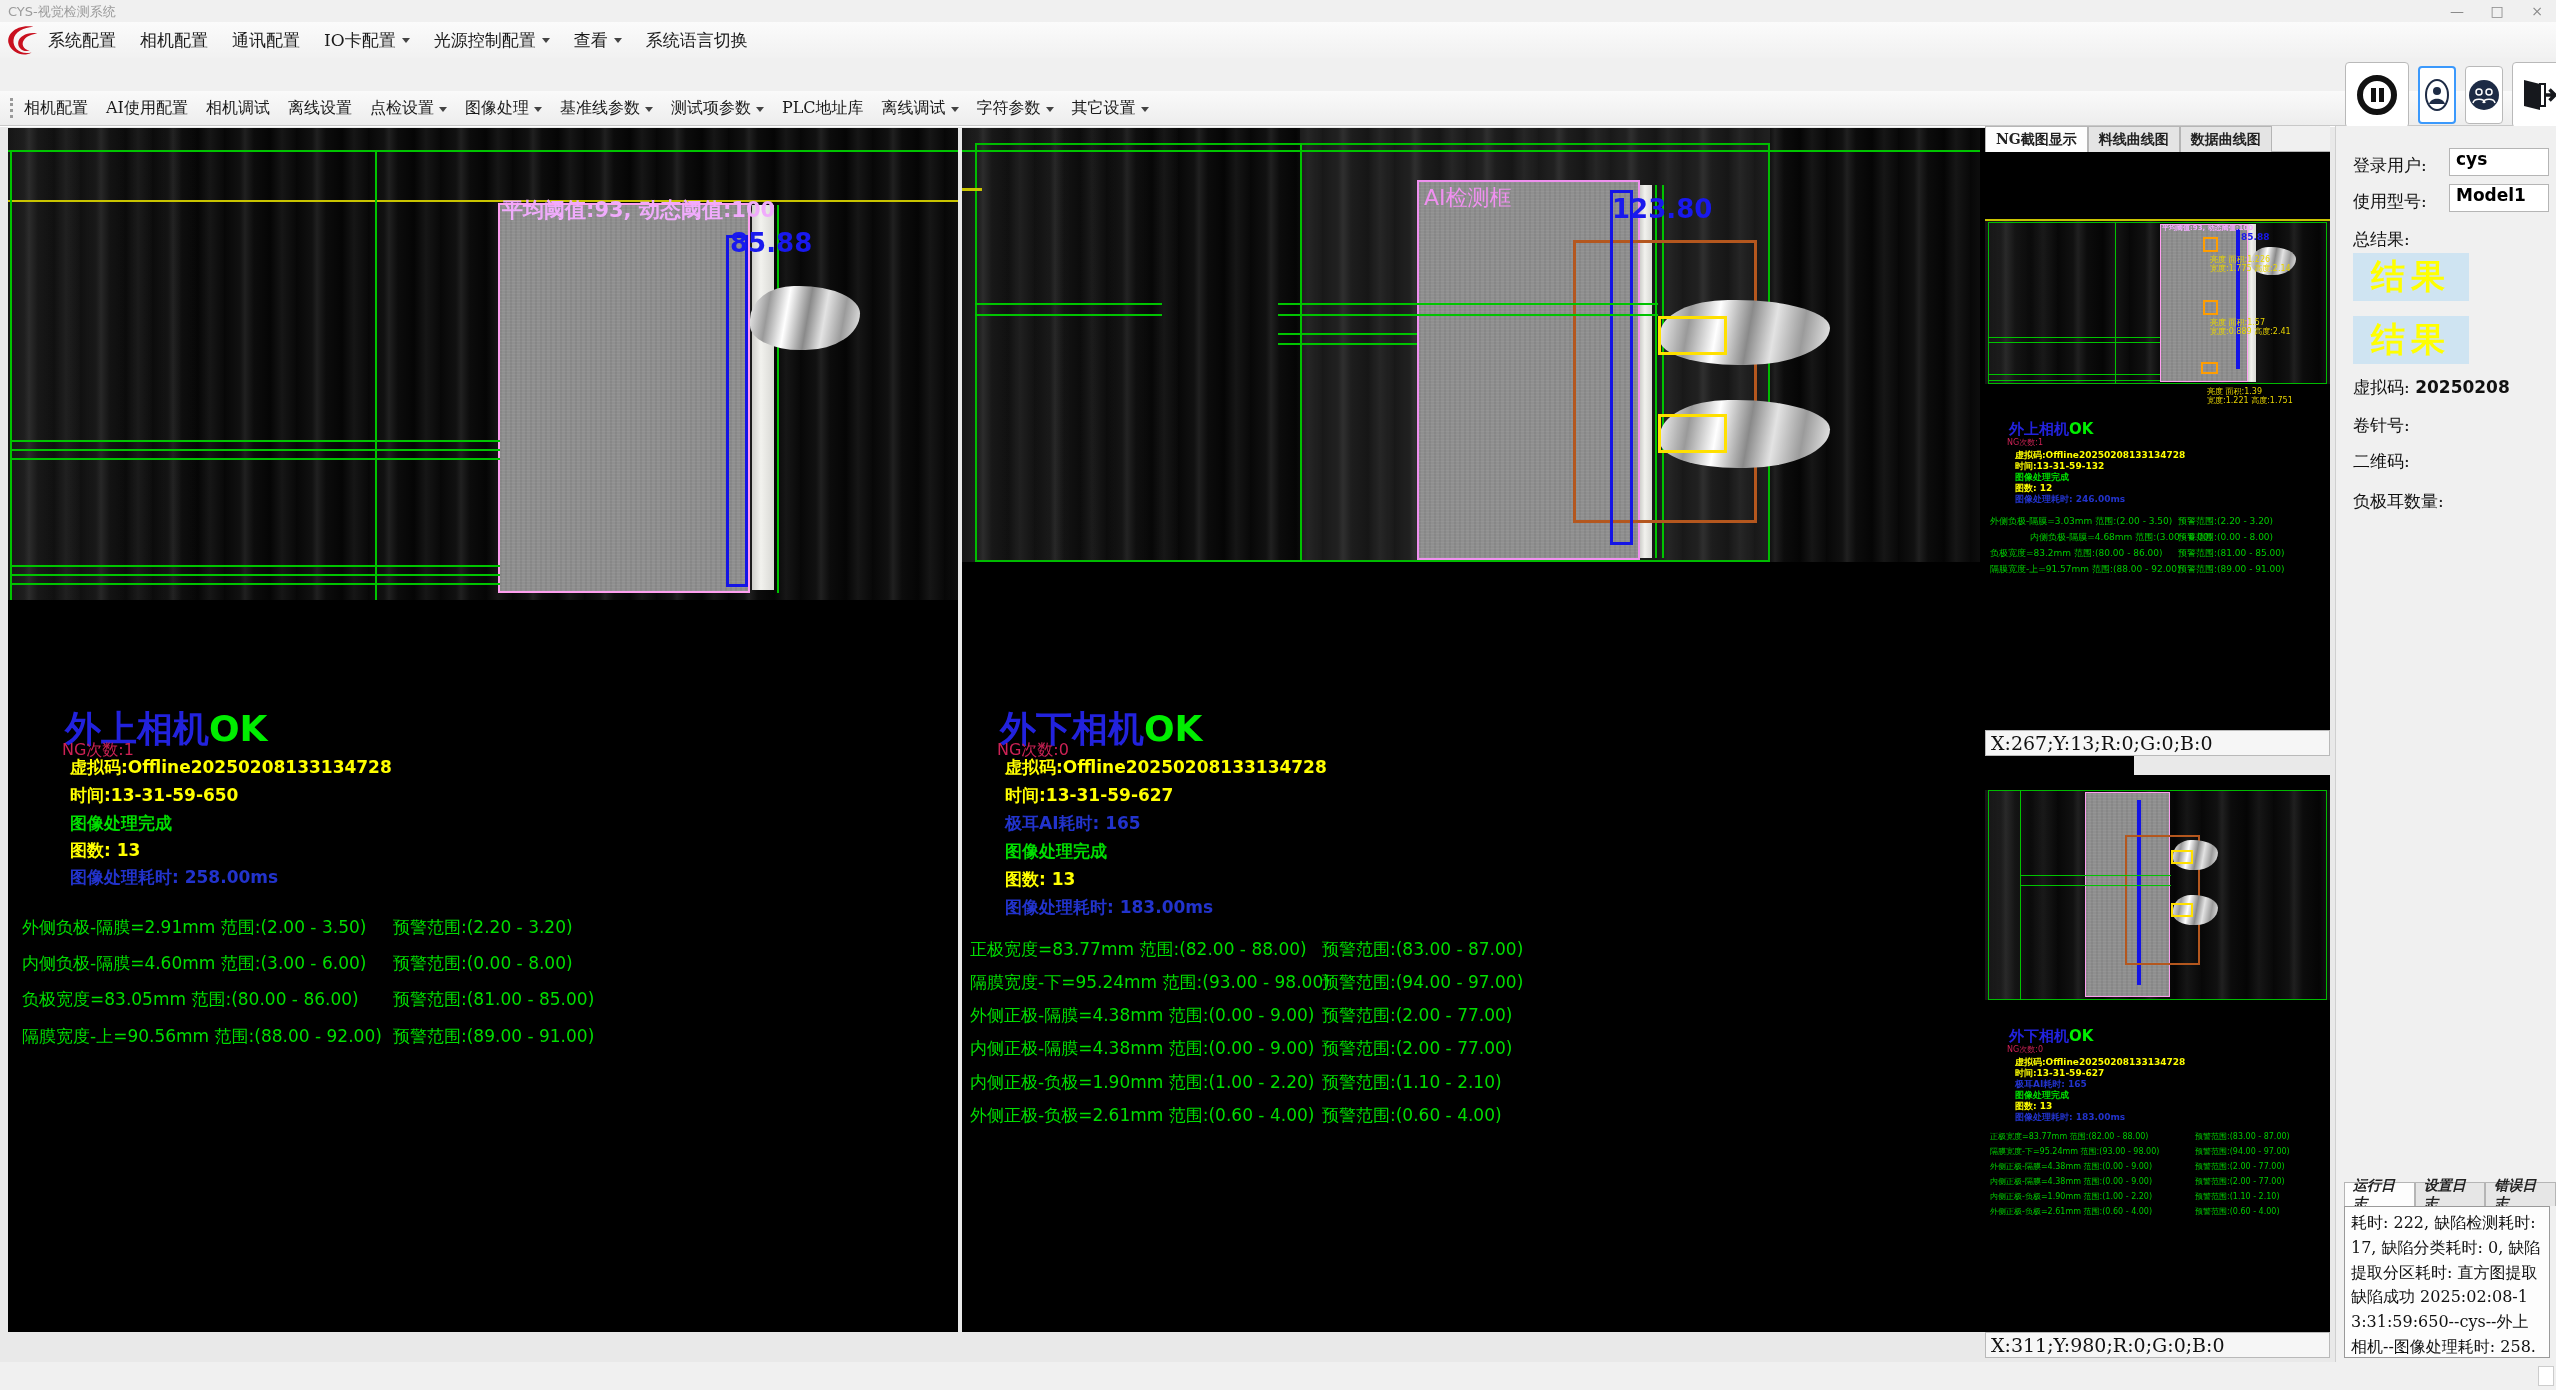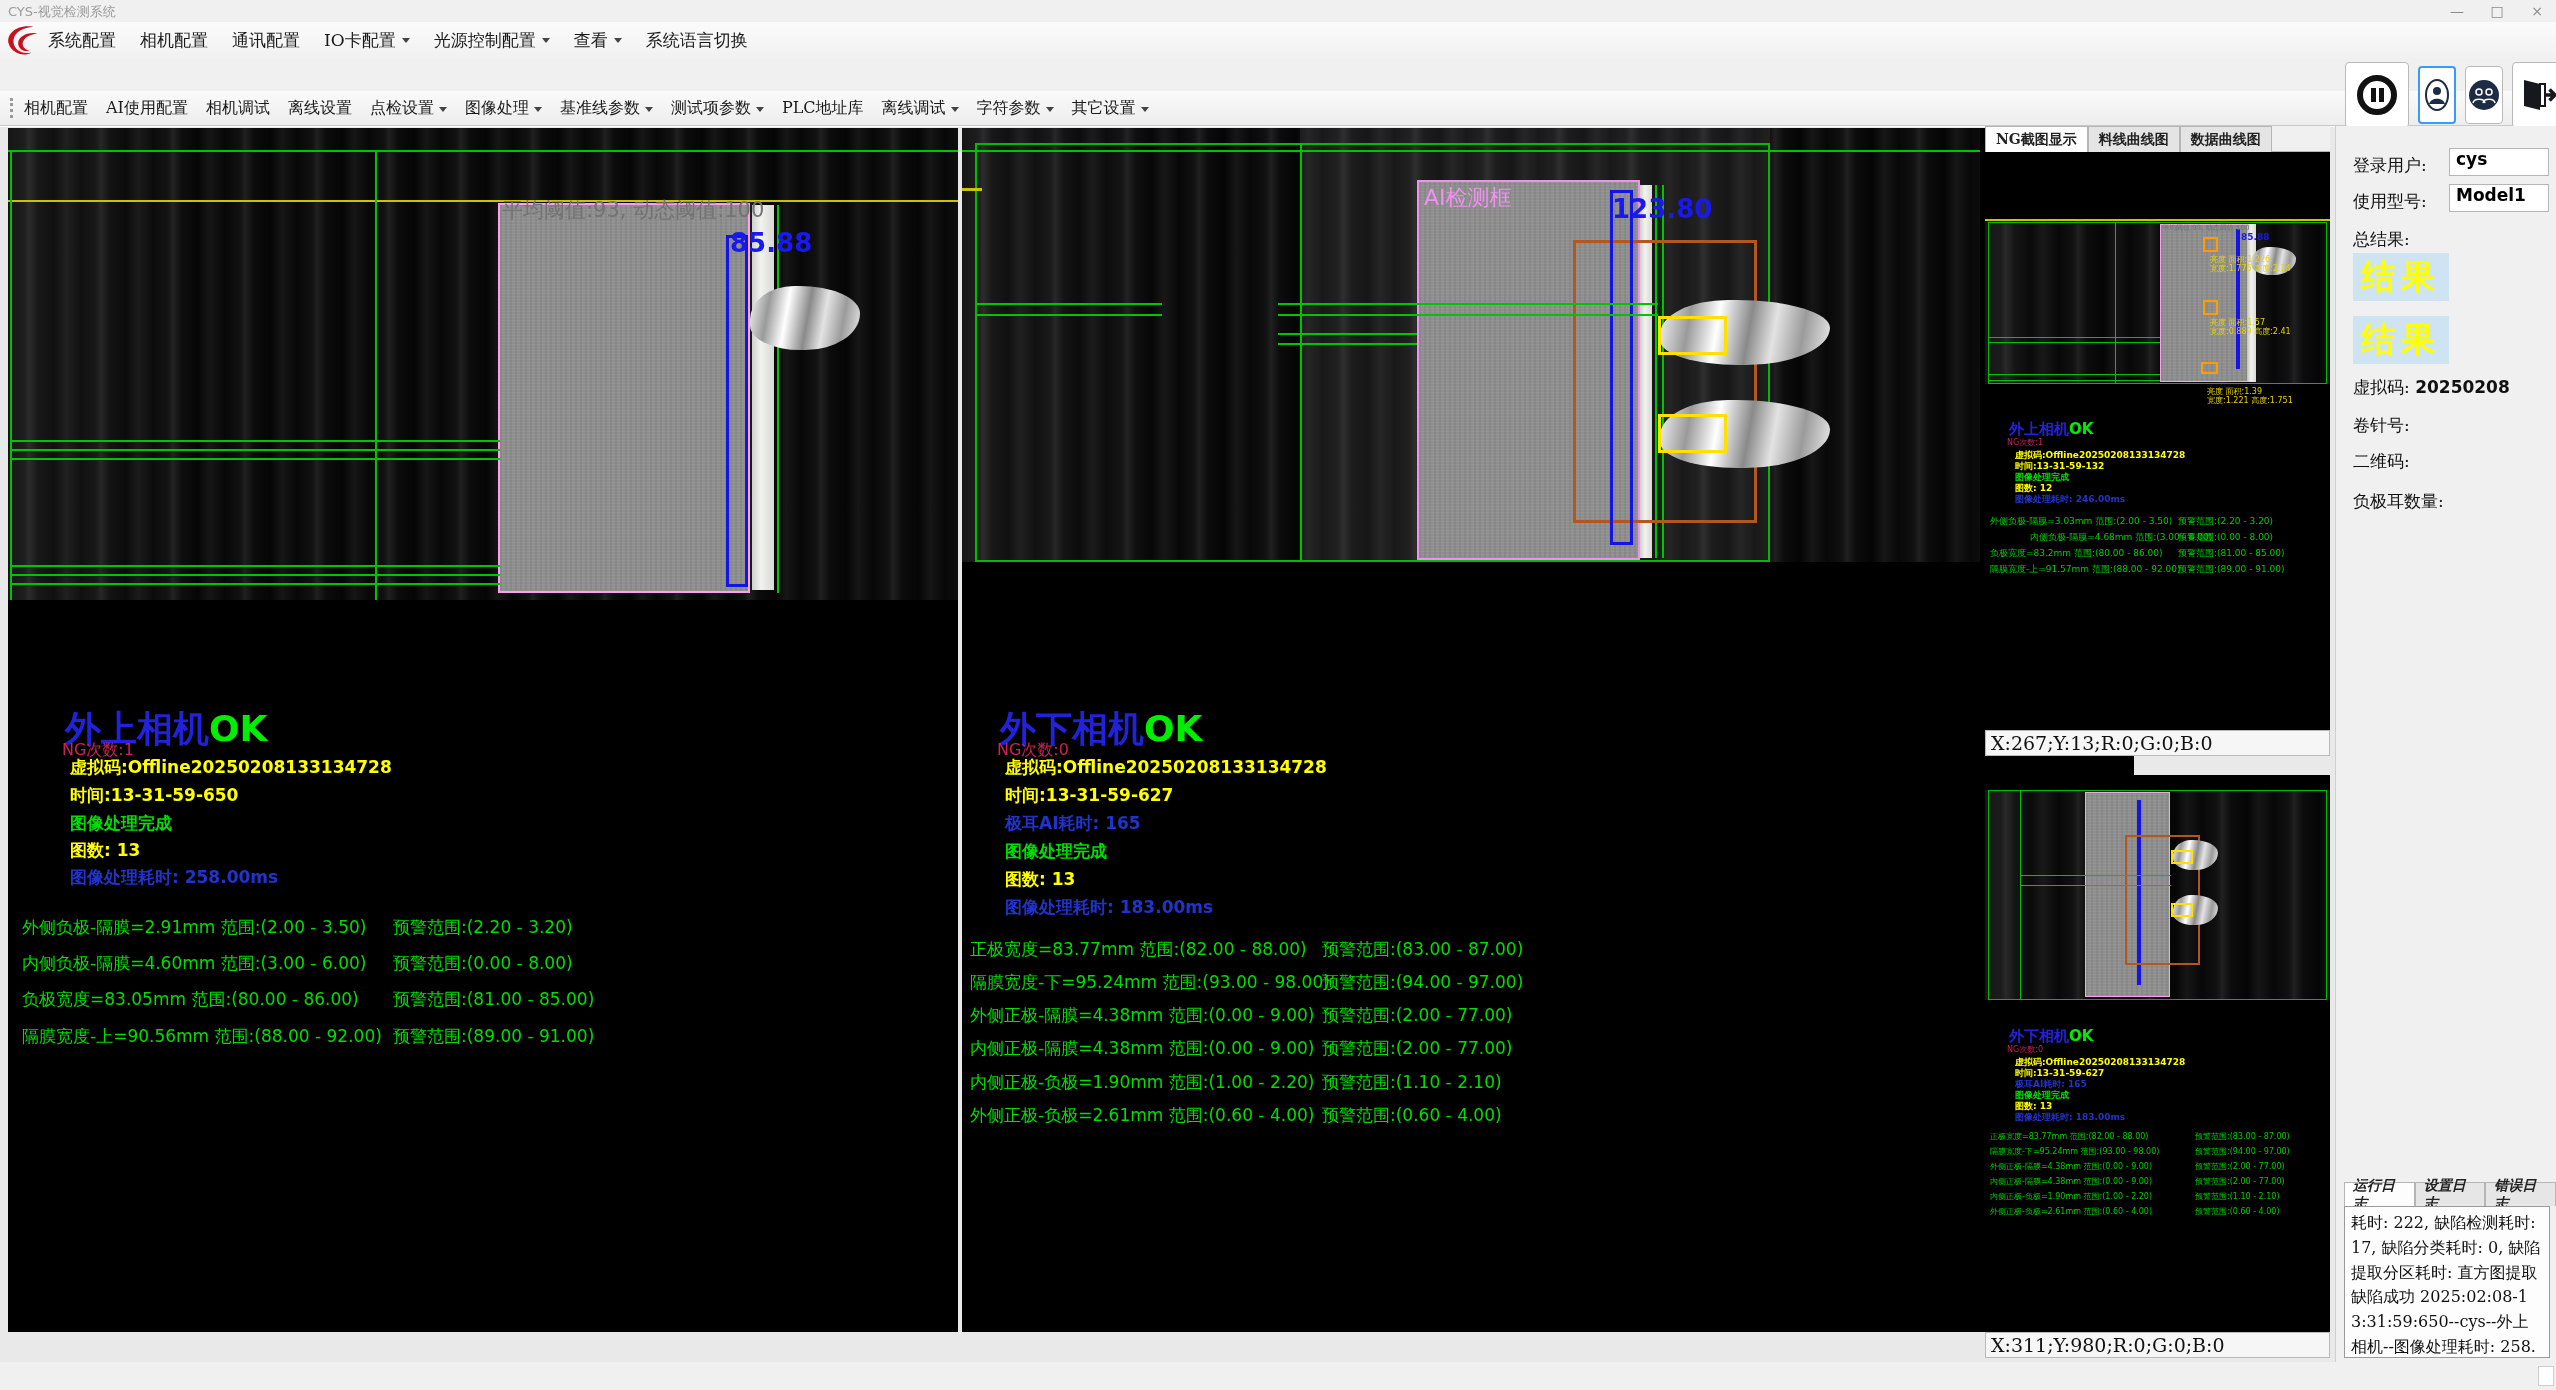--- a/index.html
+++ b/index.html
@@ -53,21 +53,21 @@
 
   .gray-block { background:#8f8f8f;
       background-image:repeating-linear-gradient(0deg, rgba(255,255,255,.05) 0 1px, transparent 1px 3px),
                        repeating-linear-gradient(90deg, rgba(0,0,0,.06) 0 2px, transparent 2px 5px);
       border:2px solid #ff9ff0; }
   .white-strip { background:linear-gradient(90deg,#cfcfcb,#f2f2ee 40%,#d8d8d4); }
   .metal { background:linear-gradient(100deg,#f7f7f7,#9a9a9a 18%,#fff 34%,#8a8a8a 52%,#e3e3e3 66%,#9b9b9b 82%,#eee);
            border-radius:42% 58% 52% 48% / 55% 45% 60% 40%; }
   .blue-rect { position:absolute; border:3px solid #1414e6; }
   .blue-val { position:absolute; color:#1919ee; font-weight:bold; font-size:26px; white-space:nowrap; }
-  .orange-ovl { position:absolute; color:#737373; font-weight:normal; font-size:21px; white-space:nowrap; }
+  .orange-ovl { position:absolute; color:#f0abfc; font-weight:bold; font-size:21px; white-space:nowrap; }
   .pink-ovl { position:absolute; color:#f090f0; font-size:22px; white-space:nowrap; }
 
   .cam-title { position:absolute; font-size:36px; font-weight:bold; white-space:nowrap; }
   .cam-title .nm { color:#2222dd; }
   .cam-title .ok { color:#00ee00; }
   .ng-line { position:absolute; color:#cc2255; font-size:16px; white-space:nowrap; }
   .stat { position:absolute; font-size:17px; font-weight:bold; white-space:nowrap; }
   .stat.y { color:#ffff00; }
   .stat.g { color:#00dd00; }
   .stat.b { color:#2233cc; }
@@ -94,21 +94,21 @@
   .side-btn.big { width:64px; height:66px; }
   .side-btn.sm { width:38px; height:58px; margin-top:4px; }
   .side-btn.selected { border:2px solid #3b99fc; }
   .pause-glyph { width:40px; height:40px; border:6px solid #111; border-radius:50%; position:relative; }
   .pause-glyph span { position:absolute; top:7px; width:5px; height:14px; background:#111; }
   .pause-glyph span:first-child { left:8px; } .pause-glyph span:last-child { left:16px; }
 
   .sidebar { position:absolute; left:2335px; top:126px; width:221px; height:1236px; background:#f0f0f0; border-left:1px solid #cfcfcf; }
   .side-label { position:absolute; font-size:17px; color:#111; font-family:"DejaVu Serif","Liberation Serif",serif; white-space:nowrap; }
   .side-input { position:absolute; width:100px; height:28px; background:#fff; border:1px solid #b5b5b5; font-size:17px; font-weight:bold; padding-left:6px; font-family:"DejaVu Sans",sans-serif; }
-  .result-box { position:absolute; left:17px; width:96px; height:48px; background:#cfe4f2; color:#ffff00;
+  .result-box { position:absolute; left:17px; width:116px; height:48px; background:#cfe4f2; color:#ffff00;
                 font-size:34px; font-weight:bold; font-family:"DejaVu Serif","Liberation Serif",serif;
                 display:flex; align-items:center; justify-content:center; letter-spacing:6px; }
 
   .log-tabs { position:absolute; left:8px; display:flex; }
   .log-tab { height:24px; padding:0 8px; font-size:14px; font-weight:bold; font-style:italic;
              font-family:"DejaVu Serif","Liberation Serif",serif; color:#222; display:flex; align-items:center;
              border:1px solid #b5b5b5; border-bottom:none; background:#e6e6e6; }
   .log-tab.active { background:#fdfdfd; }
   .log-content { position:absolute; left:8px; width:206px; height:152px; background:#fdfdfd; border:1px solid #9a9a9a;
                  font-size:16px; line-height:1.55; color:#111; font-family:"DejaVu Serif","Liberation Serif",serif;

